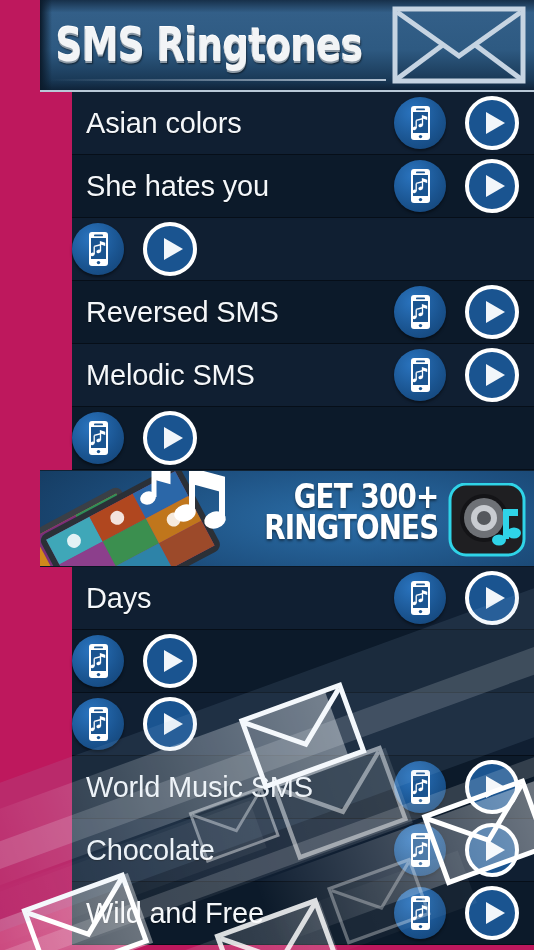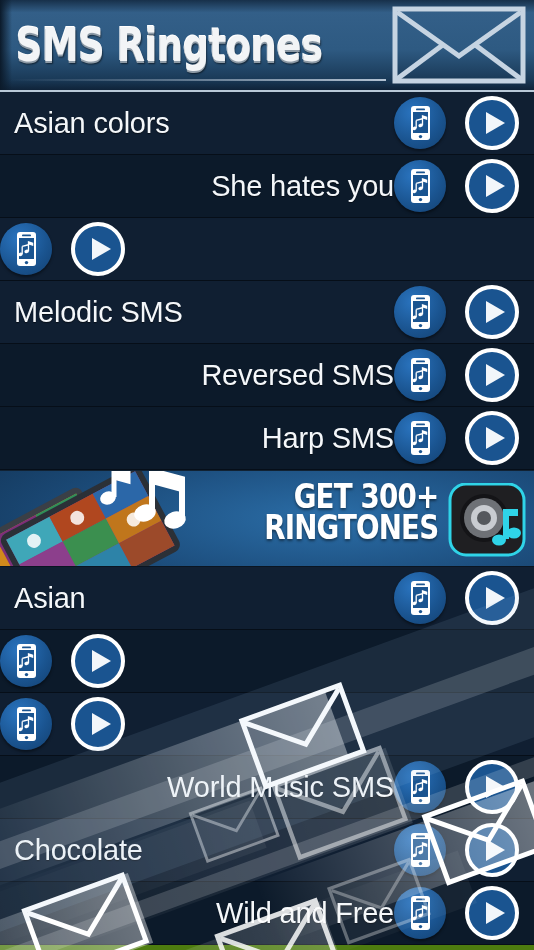--- a/index.html
+++ b/index.html
@@ -1,19 +1,19 @@
 <!DOCTYPE html>
 <html><head>
 <meta charset="utf-8">
 <style>
   * { margin:0; padding:0; box-sizing:border-box; }
   html,body { width:534px; height:950px; overflow:hidden; background:#0b1726;
               font-family:"Liberation Sans", sans-serif; }
 
-  #app { position:relative; width:534px; height:950px; overflow:hidden; background:#4d7c0f; }
+  #app { position:relative; width:534px; height:950px; overflow:hidden; background:#be185d;padding-left:40px; }
 
   
   .header {
     position:relative; height:92px; width:100%;
     background:linear-gradient(180deg,#1b3category 0%, #2e5b85 0%);
     background:linear-gradient(180deg,#17304a 0%, #335f88 14%, #2e5a82 55%, #1a3a58 88%, #0f2339 100%);
     border-bottom:2px solid #b9c9d8;
     display:flex; align-items:center; overflow:hidden;
   }
   .header:before{
@@ -34,28 +34,28 @@
   }
   .header-rule{
     position:absolute; left:10px; right:148px; bottom:9px; height:2px;
     background:linear-gradient(90deg,rgba(200,215,230,0.0),rgba(205,218,232,0.85));
   }
   .header-env{
     position:absolute; right:8px; top:6px; width:134px; height:78px;
   }
 
   
-  .list { position:relative; }
+  .list { position:relative;margin-left:32px; }
   .row{
     position:relative; height:63px; width:100%;
     display:flex; align-items:center;
     border-bottom:1px solid #060e18;
     background:#101f32;
   }
-  .row.alt{ background:#0c1a2a;text-align:right; }
+  .row.alt{ background:#0c1a2a; }
   .row-label{
     margin-left:14px; font-size:29px; color:#f4f7fa; letter-spacing:-0.2px;
     white-space:nowrap; overflow:hidden; flex:1 1 auto;
     text-shadow:0 1px 1px rgba(0,0,0,0.5);
   }
   .row-actions{ display:flex; align-items:center; gap:18px; margin-right:14px; flex:0 0 auto; }
 
   
   .ring-btn{ position:relative; width:52px; height:52px; border-radius:50%;
              background:radial-gradient(circle at 36% 30%, #2a74bf 0%, #1a5490 58%, #134070 100%);
@@ -170,20 +170,45 @@
         </div>
         <div class="play-btn">
           <svg viewBox="0 0 56 56" width="56" height="56">
             <circle cx="28" cy="28" r="25" fill="#1a5490" stroke="#ffffff" stroke-width="4"></circle>
             <path d="M22 17 L41 28 L22 39 Z" fill="#f2f6fa"></path>
           </svg>
         </div>
       </div>
     </div>
 
+    <div class="row alt">
+      <div class="row-label">Reversed SMS</div>
+      <div class="row-actions">
+        <div class="ring-btn">
+          <svg viewBox="0 0 52 52" width="52" height="52">
+            <rect x="17" y="9" width="19" height="34" rx="3" fill="#ffffff"></rect>
+            <rect x="19" y="15" width="15" height="21" fill="#1a5490"></rect>
+            <rect x="22" y="11.5" width="9" height="1.8" rx="0.9" fill="#1a5490"></rect>
+            <circle cx="26.5" cy="39.6" r="1.7" fill="#1a5490"></circle>
+            <path d="M28.5 18.8 L28.5 28.2 M28.5 18.8 L32.6 20.2 L32.6 22.2 L28.5 20.8 Z" stroke="#ffffff" stroke-width="1.3" fill="#ffffff"></path>
+            <ellipse cx="26.6" cy="28.4" rx="2.3" ry="1.8" fill="#ffffff" transform="rotate(-18 26.6 28.4)"></ellipse>
+            <path d="M22.2 23.4 L22.2 31.2" stroke="#ffffff" stroke-width="1.3"></path>
+            <ellipse cx="20.4" cy="31.4" rx="2.1" ry="1.7" fill="#ffffff" transform="rotate(-18 20.4 31.4)"></ellipse>
+            <path d="M22.2 23.4 L28.5 21.7" stroke="#ffffff" stroke-width="1.5"></path>
+          </svg>
+        </div>
+        <div class="play-btn">
+          <svg viewBox="0 0 56 56" width="56" height="56">
+            <circle cx="28" cy="28" r="25" fill="#1a5490" stroke="#ffffff" stroke-width="4"></circle>
+            <path d="M22 17 L41 28 L22 39 Z" fill="#f2f6fa"></path>
+          </svg>
+        </div>
+      </div>
+    </div>
+
     <div class="row">
       <div class="row-label">Melodic SMS</div>
       <div class="row-actions">
         <div class="ring-btn">
           <svg viewBox="0 0 52 52" width="52" height="52">
             <rect x="17" y="9" width="19" height="34" rx="3" fill="#ffffff"></rect>
             <rect x="19" y="15" width="15" height="21" fill="#1a5490"></rect>
             <rect x="22" y="11.5" width="9" height="1.8" rx="0.9" fill="#1a5490"></rect>
             <circle cx="26.5" cy="39.6" r="1.7" fill="#1a5490"></circle>
             <path d="M28.5 18.8 L28.5 28.2 M28.5 18.8 L32.6 20.2 L32.6 22.2 L28.5 20.8 Z" stroke="#ffffff" stroke-width="1.3" fill="#ffffff"></path>
@@ -196,46 +221,20 @@
         <div class="play-btn">
           <svg viewBox="0 0 56 56" width="56" height="56">
             <circle cx="28" cy="28" r="25" fill="#1a5490" stroke="#ffffff" stroke-width="4"></circle>
             <path d="M22 17 L41 28 L22 39 Z" fill="#f2f6fa"></path>
           </svg>
         </div>
       </div>
     </div>
 
     <div class="row alt">
-      <div class="row-label">Reversed SMS</div>
-      <div class="row-actions">
-        <div class="ring-btn">
-          <svg viewBox="0 0 52 52" width="52" height="52">
-            <rect x="17" y="9" width="19" height="34" rx="3" fill="#ffffff"></rect>
-            <rect x="19" y="15" width="15" height="21" fill="#1a5490"></rect>
-            <rect x="22" y="11.5" width="9" height="1.8" rx="0.9" fill="#1a5490"></rect>
-            <circle cx="26.5" cy="39.6" r="1.7" fill="#1a5490"></circle>
-            <path d="M28.5 18.8 L28.5 28.2 M28.5 18.8 L32.6 20.2 L32.6 22.2 L28.5 20.8 Z" stroke="#ffffff" stroke-width="1.3" fill="#ffffff"></path>
-            <ellipse cx="26.6" cy="28.4" rx="2.3" ry="1.8" fill="#ffffff" transform="rotate(-18 26.6 28.4)"></ellipse>
-            <path d="M22.2 23.4 L22.2 31.2" stroke="#ffffff" stroke-width="1.3"></path>
-            <ellipse cx="20.4" cy="31.4" rx="2.1" ry="1.7" fill="#ffffff" transform="rotate(-18 20.4 31.4)"></ellipse>
-            <path d="M22.2 23.4 L28.5 21.7" stroke="#ffffff" stroke-width="1.5"></path>
-          </svg>
-        </div>
-        <div class="play-btn">
-          <svg viewBox="0 0 56 56" width="56" height="56">
-            <circle cx="28" cy="28" r="25" fill="#1a5490" stroke="#ffffff" stroke-width="4"></circle>
-            <path d="M22 17 L41 28 L22 39 Z" fill="#f2f6fa"></path>
-          </svg>
-        </div>
-      </div>
-    </div>
-
-    <div class="row alt">
-      <div class="row-label">Harp SMS</div>
       <div class="row-actions">
         <div class="ring-btn">
           <svg viewBox="0 0 52 52" width="52" height="52">
             <rect x="17" y="9" width="19" height="34" rx="3" fill="#ffffff"></rect>
             <rect x="19" y="15" width="15" height="21" fill="#1a5490"></rect>
             <rect x="22" y="11.5" width="9" height="1.8" rx="0.9" fill="#1a5490"></rect>
             <circle cx="26.5" cy="39.6" r="1.7" fill="#1a5490"></circle>
             <path d="M28.5 18.8 L28.5 28.2 M28.5 18.8 L32.6 20.2 L32.6 22.2 L28.5 20.8 Z" stroke="#ffffff" stroke-width="1.3" fill="#ffffff"></path>
             <ellipse cx="26.6" cy="28.4" rx="2.3" ry="1.8" fill="#ffffff" transform="rotate(-18 26.6 28.4)"></ellipse>
             <path d="M22.2 23.4 L22.2 31.2" stroke="#ffffff" stroke-width="1.3"></path>
@@ -308,21 +307,21 @@
         <ellipse cx="51" cy="57" rx="7" ry="5.6"></ellipse>
         <ellipse cx="66" cy="50" rx="7" ry="5.6"></ellipse>
         <rect x="59" y="26" width="11" height="7"></rect>
       </g>
     </svg>
   </div>
 
   <div class="list">
 
     <div class="row">
-      <div class="row-label">Asian</div>
+      <div class="row-label">Days</div>
       <div class="row-actions">
         <div class="ring-btn">
           <svg viewBox="0 0 52 52" width="52" height="52">
             <rect x="17" y="9" width="19" height="34" rx="3" fill="#ffffff"></rect>
             <rect x="19" y="15" width="15" height="21" fill="#1a5490"></rect>
             <rect x="22" y="11.5" width="9" height="1.8" rx="0.9" fill="#1a5490"></rect>
             <circle cx="26.5" cy="39.6" r="1.7" fill="#1a5490"></circle>
             <path d="M28.5 18.8 L28.5 28.2 M28.5 18.8 L32.6 20.2 L32.6 22.2 L28.5 20.8 Z" stroke="#ffffff" stroke-width="1.3" fill="#ffffff"></path>
             <ellipse cx="26.6" cy="28.4" rx="2.3" ry="1.8" fill="#ffffff" transform="rotate(-18 26.6 28.4)"></ellipse>
             <path d="M22.2 23.4 L22.2 31.2" stroke="#ffffff" stroke-width="1.3"></path>

